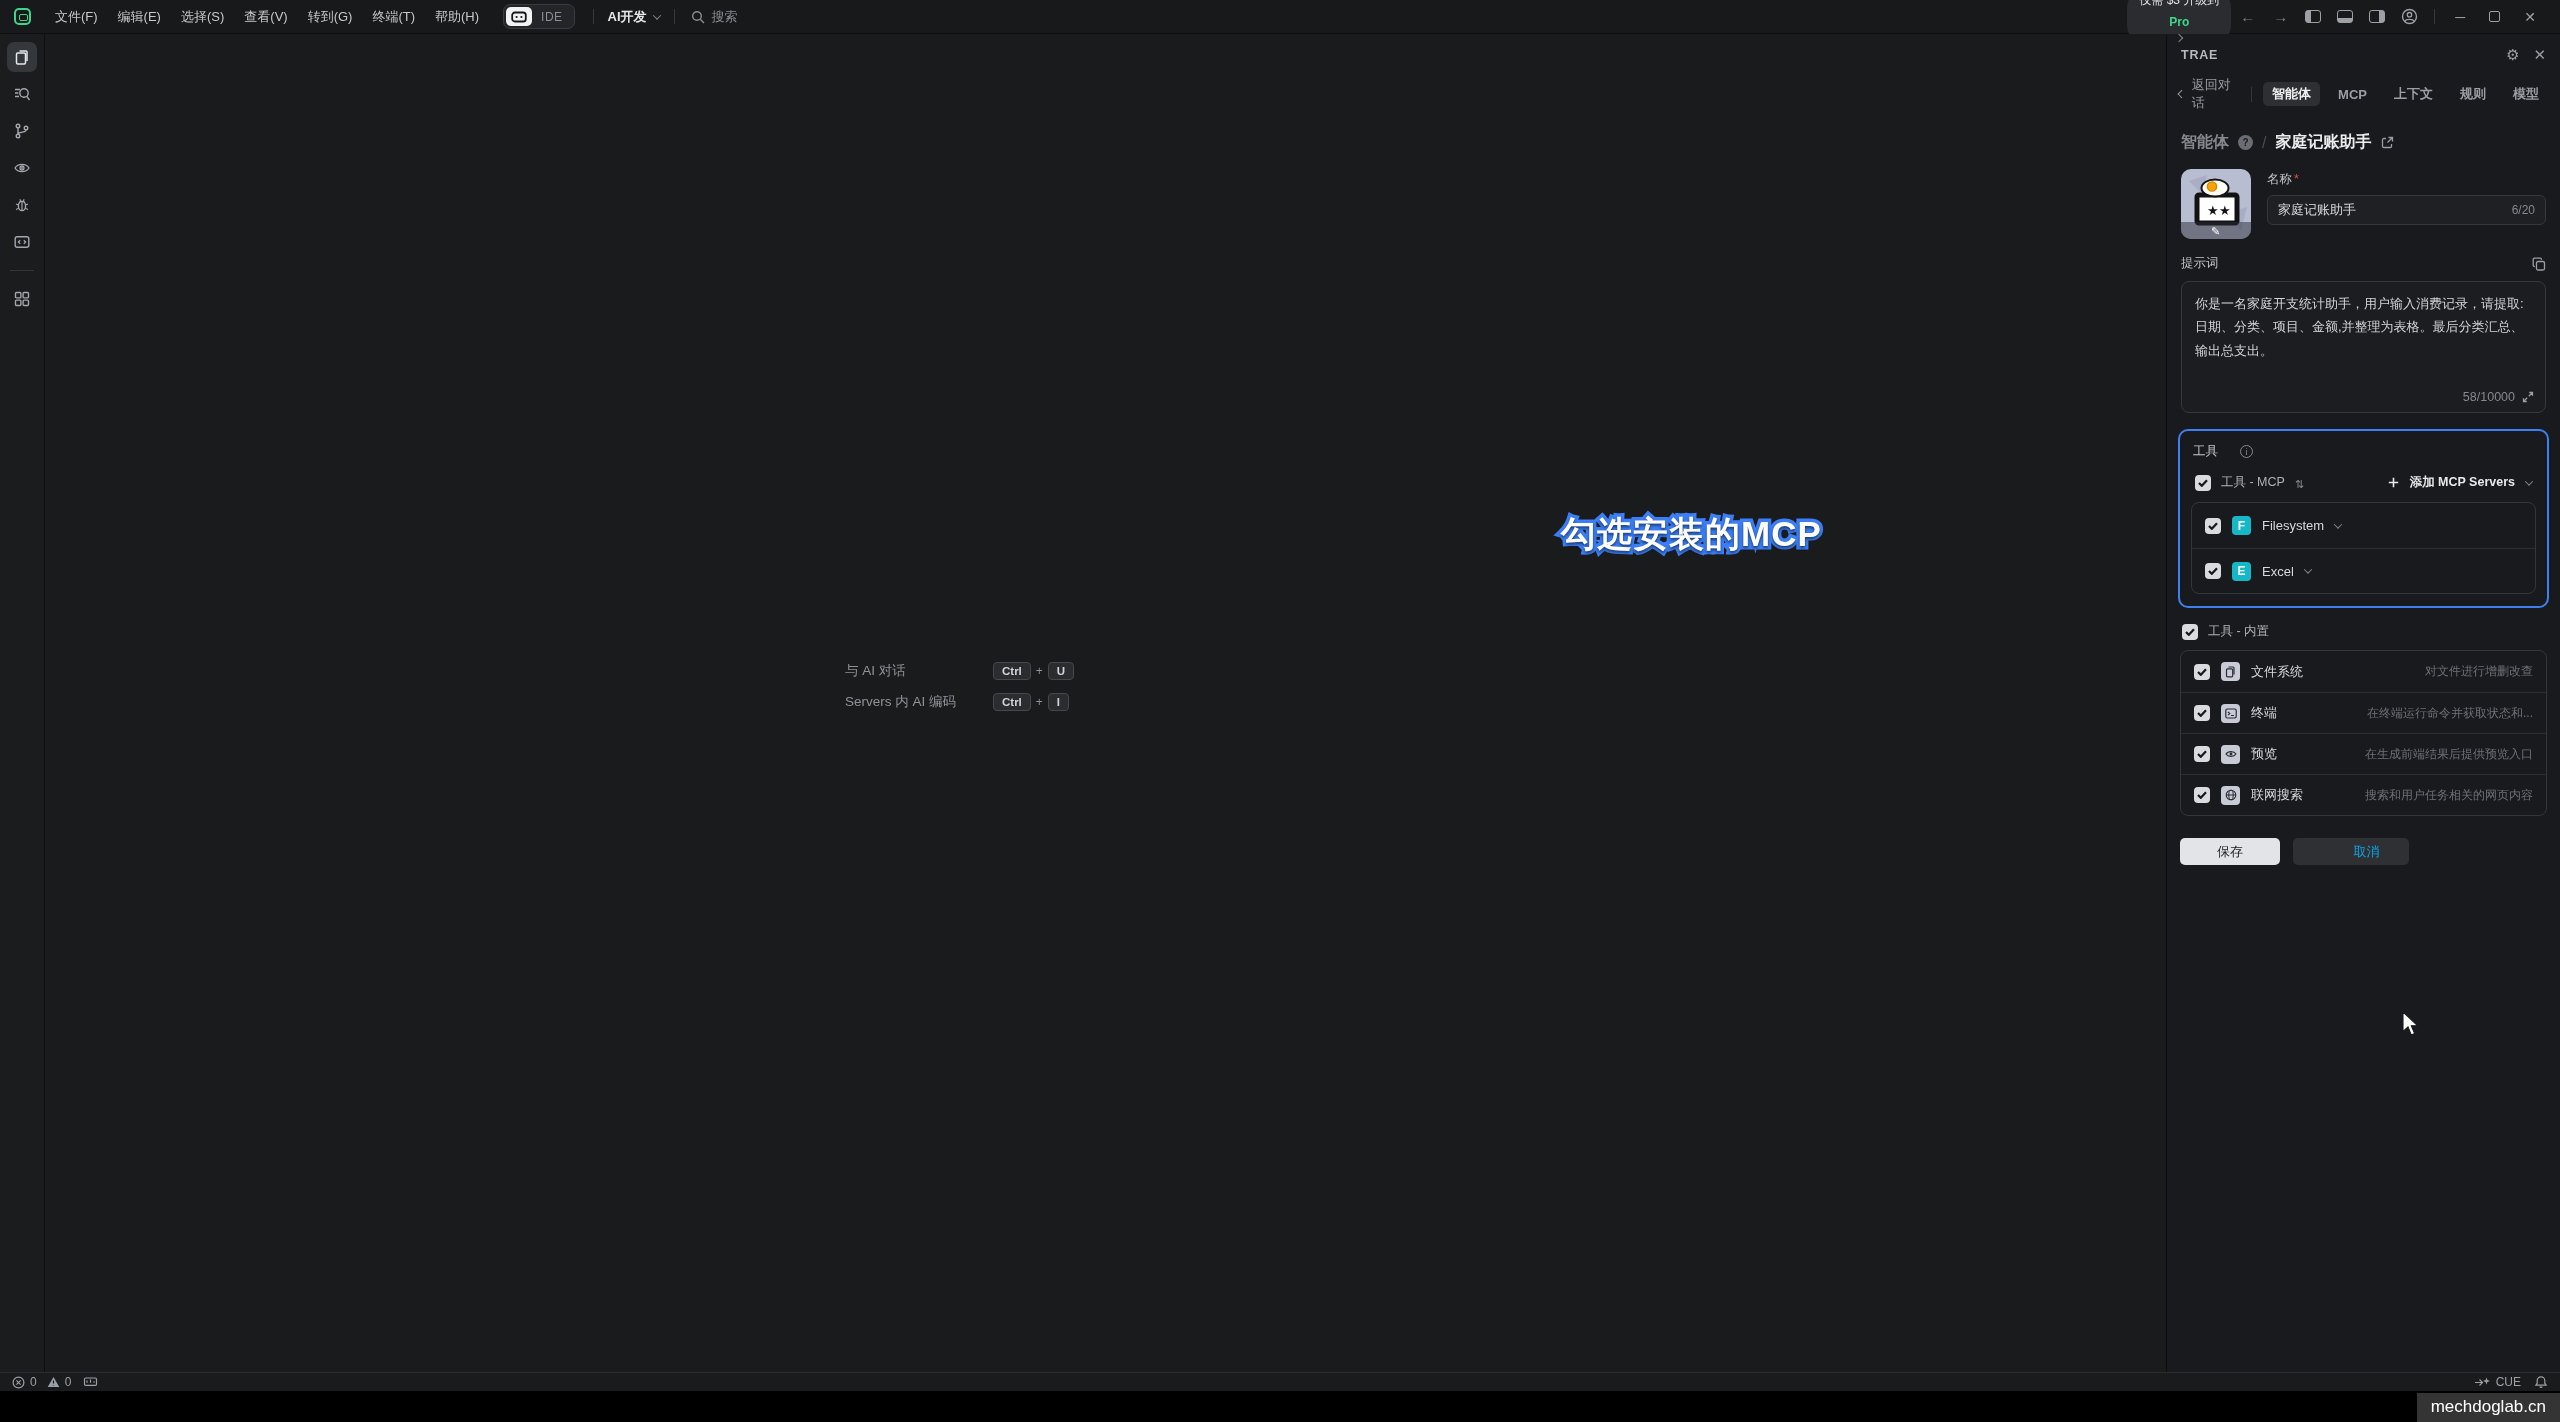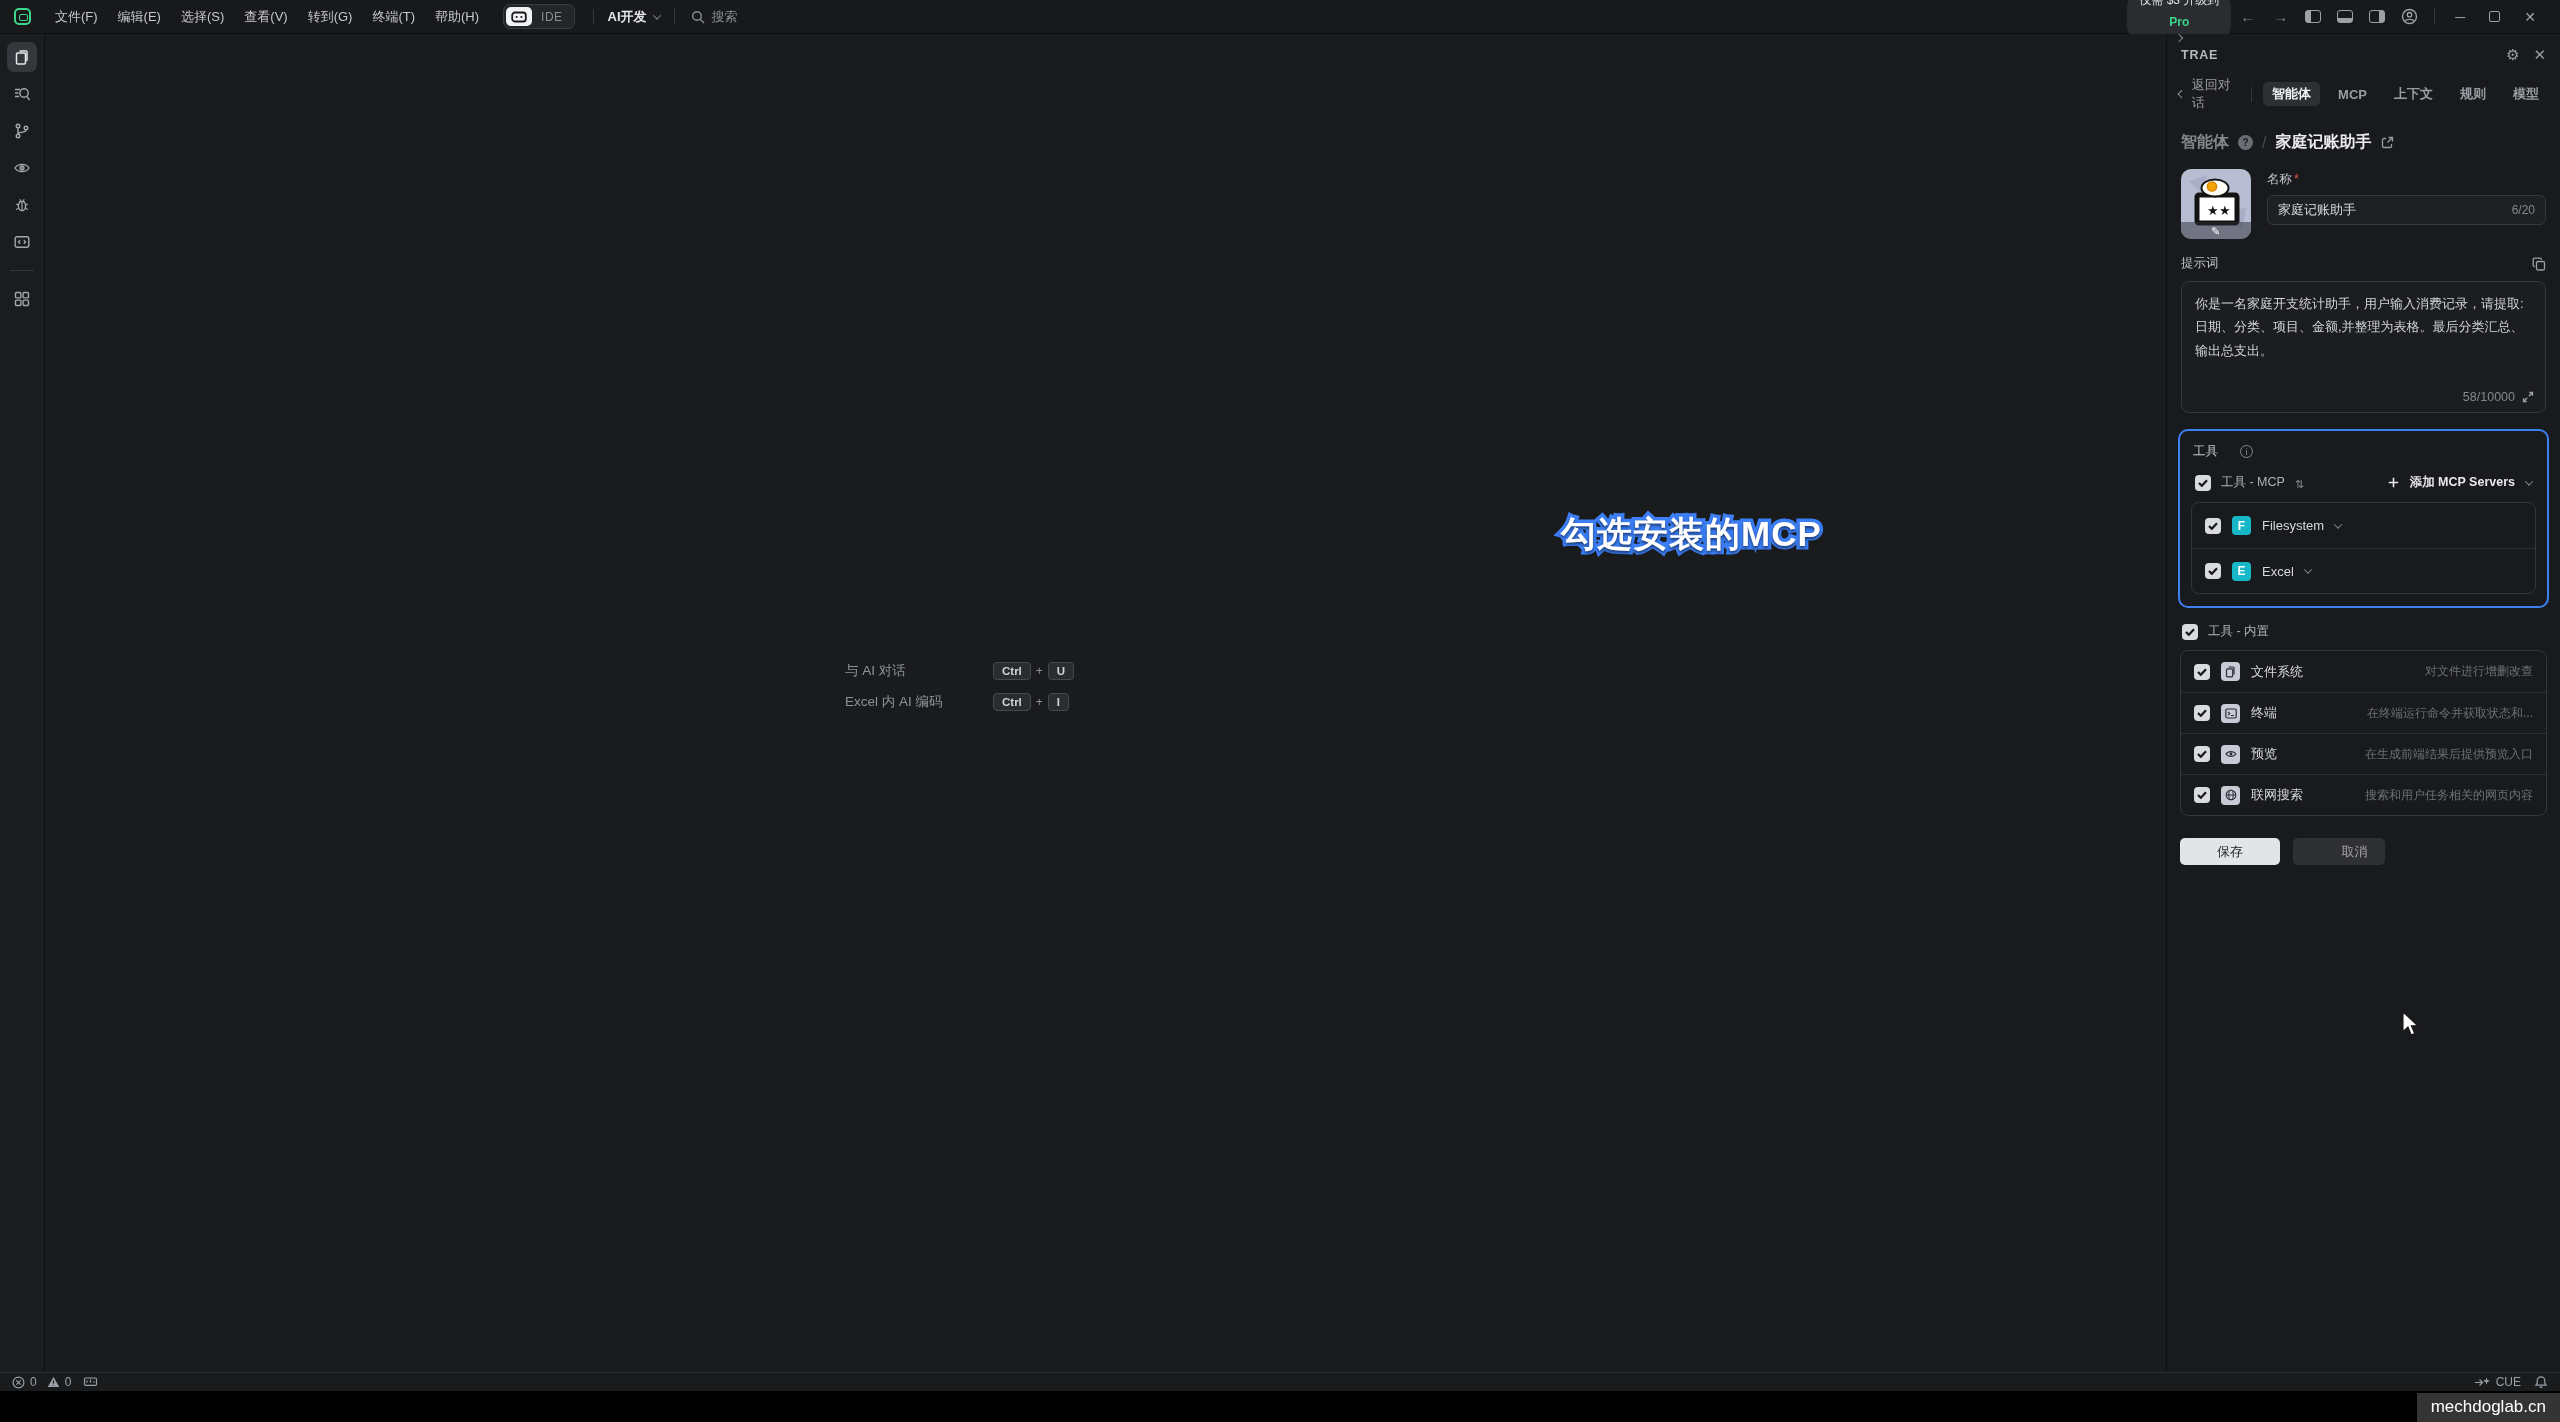--- a/index.html
+++ b/index.html
@@ -141,21 +141,21 @@
   .builtin-list { margin:0 13px; border:1px solid #34363a; border-radius:8px; overflow:hidden; }
   .bi-row { display:flex; align-items:center; gap:11px; height:41px; padding:0 13px; }
   .bi-row + .bi-row { border-top:1px solid #2c2e32; }
   .bi-badge { width:19px; height:19px; border-radius:4px; background:#c7cbd5; flex:0 0 auto;
     display:flex; align-items:center; justify-content:center; }
   .bi-desc { margin-left:auto; font-size:12px; color:#6d7076; white-space:nowrap; }
   .panel-buttons { display:flex; gap:13px; padding:22px 13px; }
   .btn { height:27px; border-radius:5px; font-size:13px; display:flex; align-items:center;
     justify-content:center; border:none; font-family:inherit; }
   .btn-save { width:100px; background:#e2e4e7; color:#1f2124; }
-  .btn-cancel { width:92px; background:#2e3034; color:#a3a3a3;padding-left:31px; }
+  .btn-cancel { width:116px; background:#2e3034; color:#0ea5e9;padding-left:31px; }
 
   
   .statusbar { height:19px; background:#1a1b1d; border-top:1px solid #2a2c2f;
     display:flex; align-items:center; justify-content:space-between; padding:0 12px;
     font-size:12px; color:#9aa0a6; flex:0 0 auto; }
   .sb-group { display:flex; align-items:center; gap:5px; }
 
   .watermark { position:absolute; right:0; bottom:0; background:#343434; color:#fff;
     font-size:17px; padding:4px 14px 5px; }
   .cursor { position:absolute; left:2401px; top:1011px; z-index:60; }
@@ -281,21 +281,21 @@
 
     <div class="editor">
       <div class="hints">
         <div class="hint-row">
           <span class="hint-label">与 AI 对话</span>
           <kbd>Ctrl</kbd>
           <span class="plus-sep">+</span>
           <kbd>U</kbd>
         </div>
         <div class="hint-row">
-          <span class="hint-label">Excel 内 AI 编码</span>
+          <span class="hint-label">Servers 内 AI 编码</span>
           <kbd>Ctrl</kbd>
           <span class="plus-sep">+</span>
           <kbd>I</kbd>
         </div>
       </div>
       <div class="annotation">勾选安装的MCP</div>
     </div>
 
     <div class="panel">
       <div class="panel-head">

